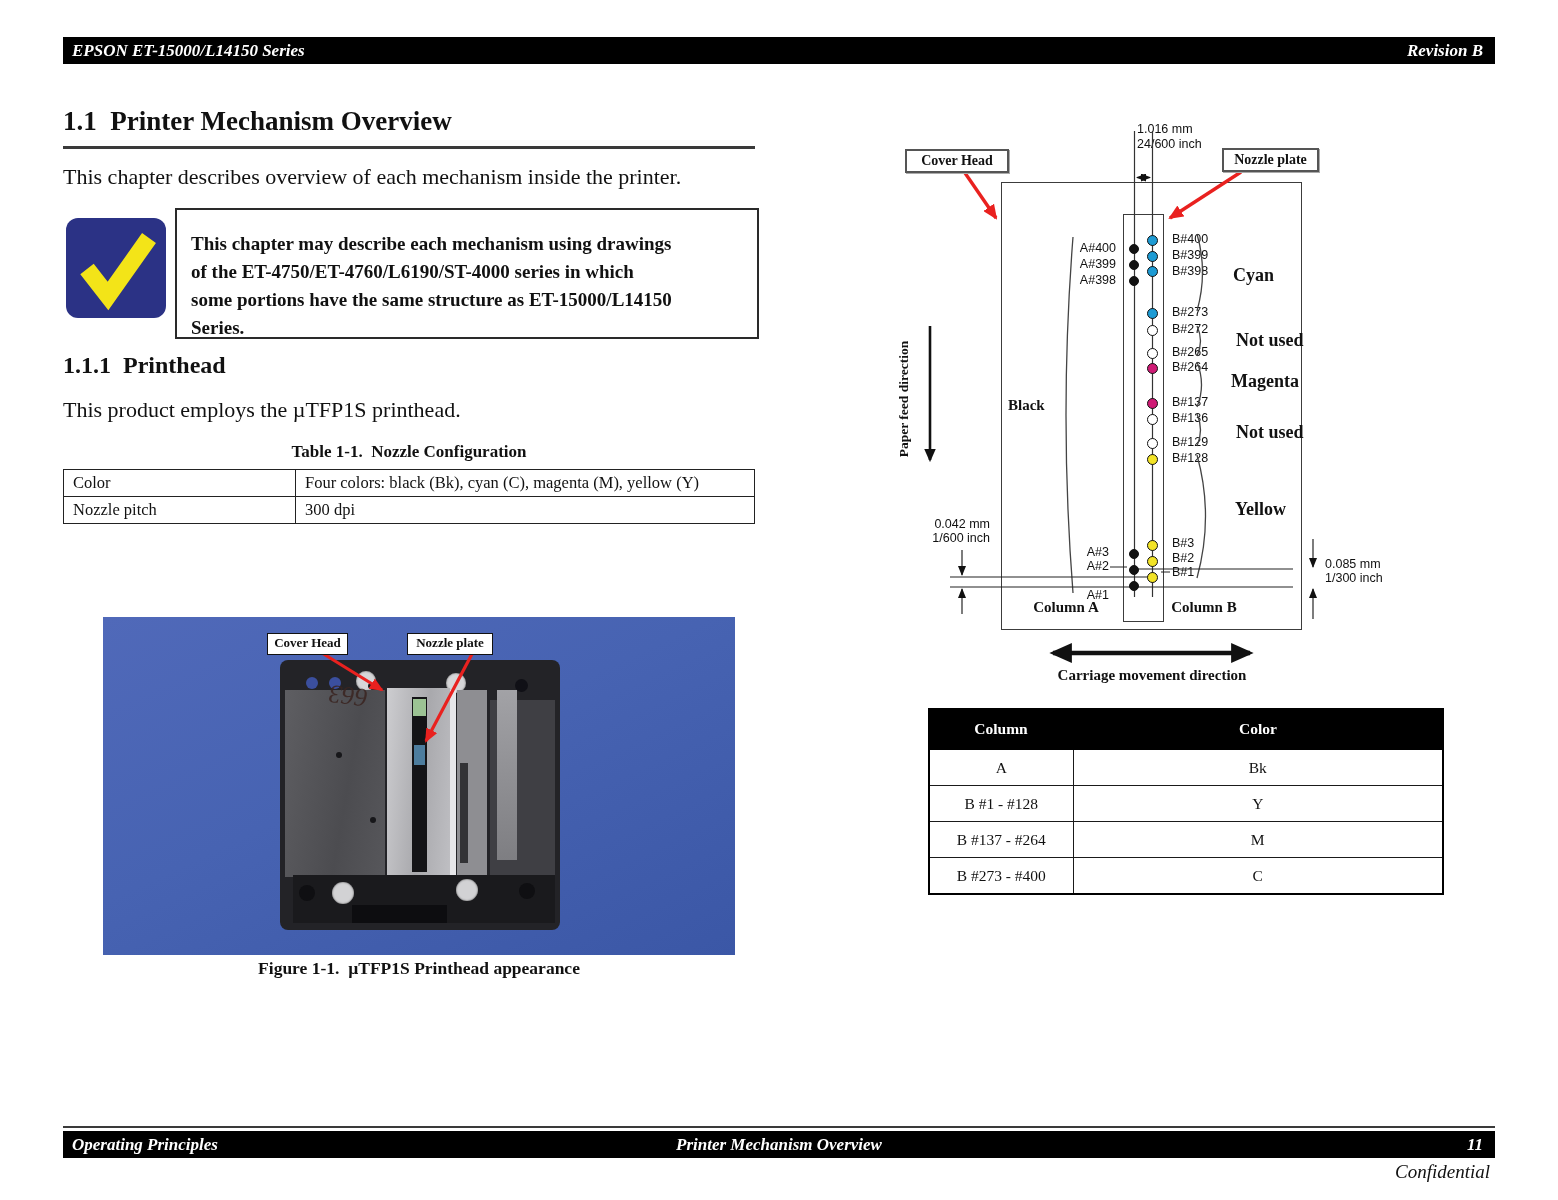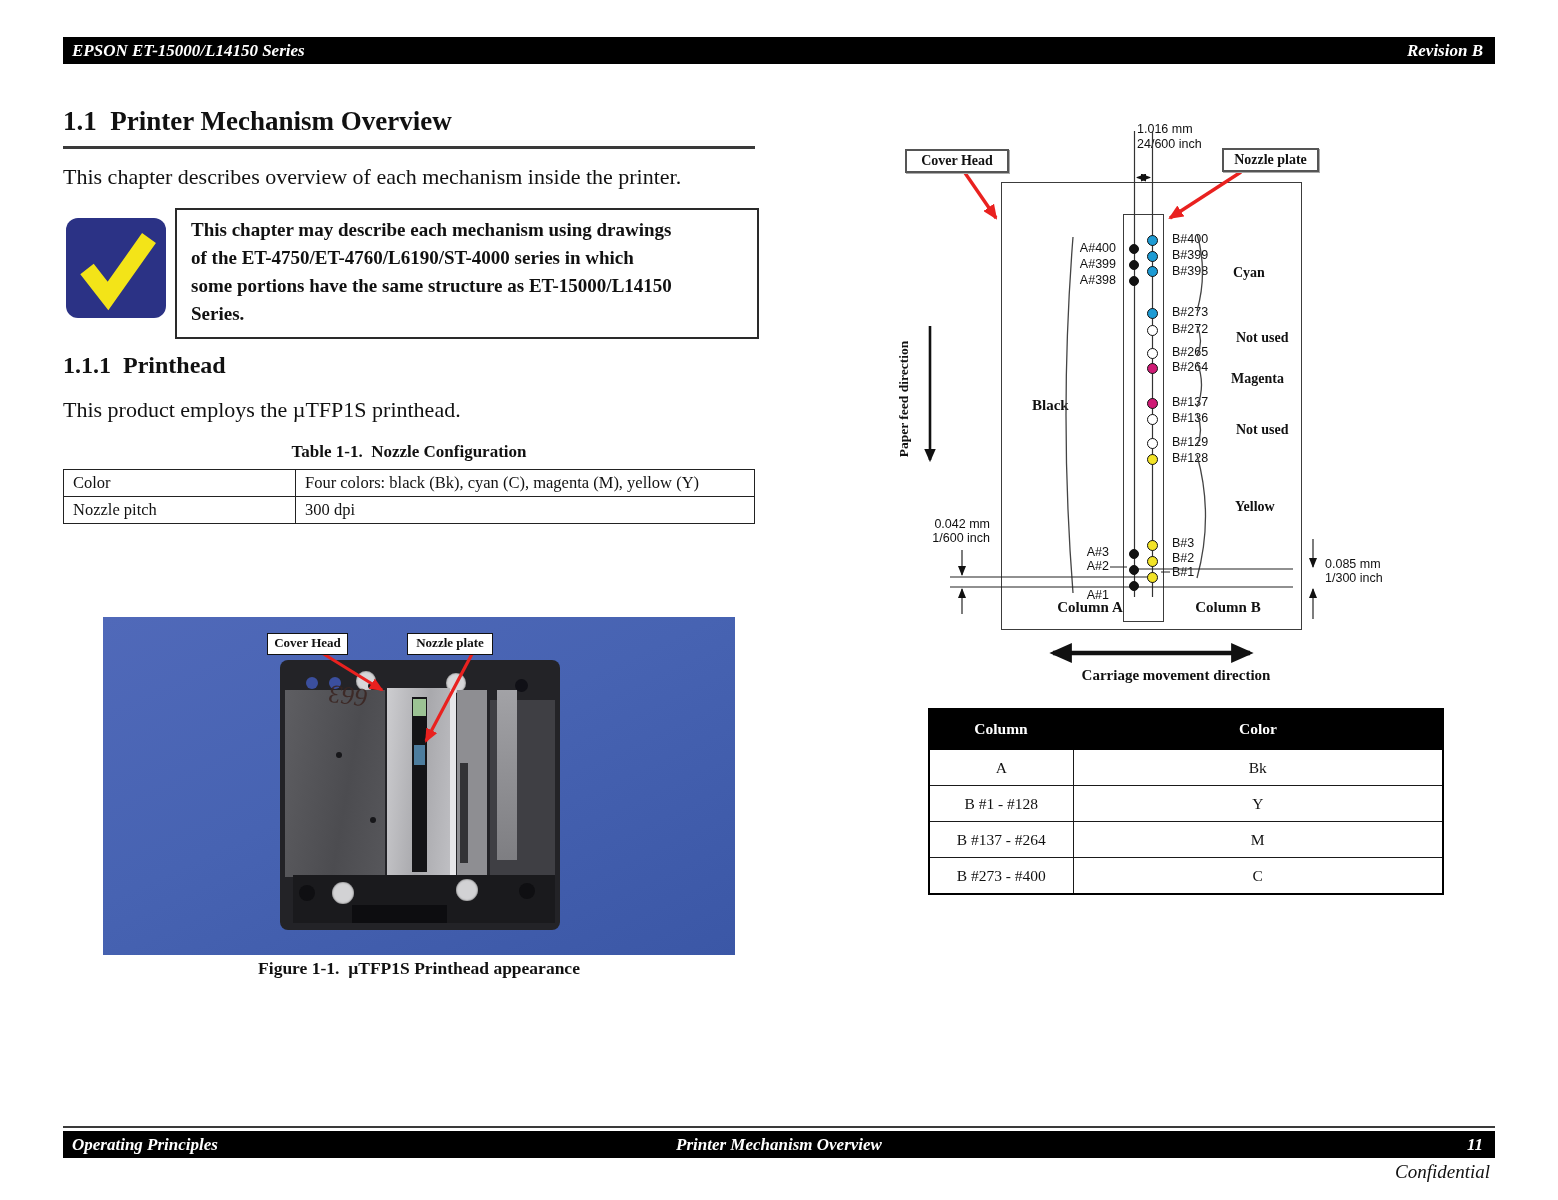--- a/index.html
+++ b/index.html
@@ -31,22 +31,22 @@
   .photo{position:absolute;left:103px;top:617px;width:632px;height:338px;
          background:linear-gradient(155deg,#5069b9 0%,#4763b2 45%,#3b57a6 100%);}
   .flabel{position:absolute;background:#fff;border:1.5px solid #111;font-weight:bold;
           font-size:13px;text-align:center;line-height:17px;z-index:5;}
   .caption{position:absolute;font-weight:bold;font-size:17.5px;text-align:center;}
   
   .dlabel{position:absolute;background:#fff;border:2px solid #555;font-weight:bold;
           font-size:14px;text-align:center;line-height:19px;box-shadow:1px 1px 0 #aaa;z-index:5;}
   .dbox{position:absolute;border:1.5px solid #3c3c3c;}
   .sans{font-family:"Liberation Sans","DejaVu Sans",sans-serif;font-size:12.5px;line-height:15px;height:15px;}
-  .grp{font-weight:bold;font-size:14px;text-align:center;}
-  .grp2{font-weight:bold;font-size:15px;margin-left:24px;}
+  .grp{font-weight:bold;font-size:18px;text-align:center;}
+  .grp2{font-weight:bold;font-size:15px;}
   .dot{position:absolute;width:11px;height:11px;border:1.1px solid #111;border-radius:50%;box-sizing:border-box;z-index:4;}
   .dot.sm{width:10px;height:10px;}
   .ralign{text-align:right;}
   .rot{transform:rotate(-90deg);transform-origin:center center;}
   
   .t2{position:absolute;left:928px;top:708px;width:516px;font-size:15.5px;text-align:center;}
   .t2 th{background:#000;color:#fff;font-weight:bold;height:36px;border:2px solid #000;}
   .t2 th:first-child{border-right:1px solid #cfcfcf;}
   .t2 td{border:1.5px solid #1a1a1a;height:33px;}
   .t2 tr td:first-child,.t2 tr th:first-child{width:140px;}
@@ -69,21 +69,21 @@
   <div class="abs h1 keep-sp" style="left:63px;top:106px;">1.1  Printer Mechanism Overview</div>
   <div class="rule" style="left:63px;top:146px;width:692px;height:2.5px;"></div>
   <div class="abs body-txt" style="left:63px;top:164px;width:700px;">This chapter describes overview of each mechanism inside the printer.</div>
 
   <div class="note-icon" style="left: 66px; top: 218px; width: 100px; height: 100px; background-color: rgb(43, 50, 133);">
     <svg width="100" height="100" viewBox="0 0 100 100">
       <path d="M21 51 L42 78 L83 20" fill="none" stroke-width="17" stroke-linecap="butt" stroke-linejoin="miter" stroke="#f3e418"></path>
     </svg>
   </div>
   <div class="note-box" style="left:175px;top:208px;width:580px;height:127px;">
-    <div style="padding:6px 13px 0 14px;">
+    <div style="padding:6px 13px 0 14px;margin-top:14px;">
       <div class="note-line">This chapter may describe each mechanism using drawings</div>
       <div class="note-line">of the ET-4750/ET-4760/L6190/ST-4000 series in which</div>
       <div class="note-line">some portions have the same structure as ET-15000/L14150</div>
       <div class="note-line">Series.</div>
     </div>
   </div>
 
   <div class="abs h2 keep-sp" style="left:63px;top:352px;">1.1.1  Printhead</div>
   <div class="abs body-txt" style="left:63px;top:397px;width:700px;">This product employs the µTFP1S printhead.</div>
 

